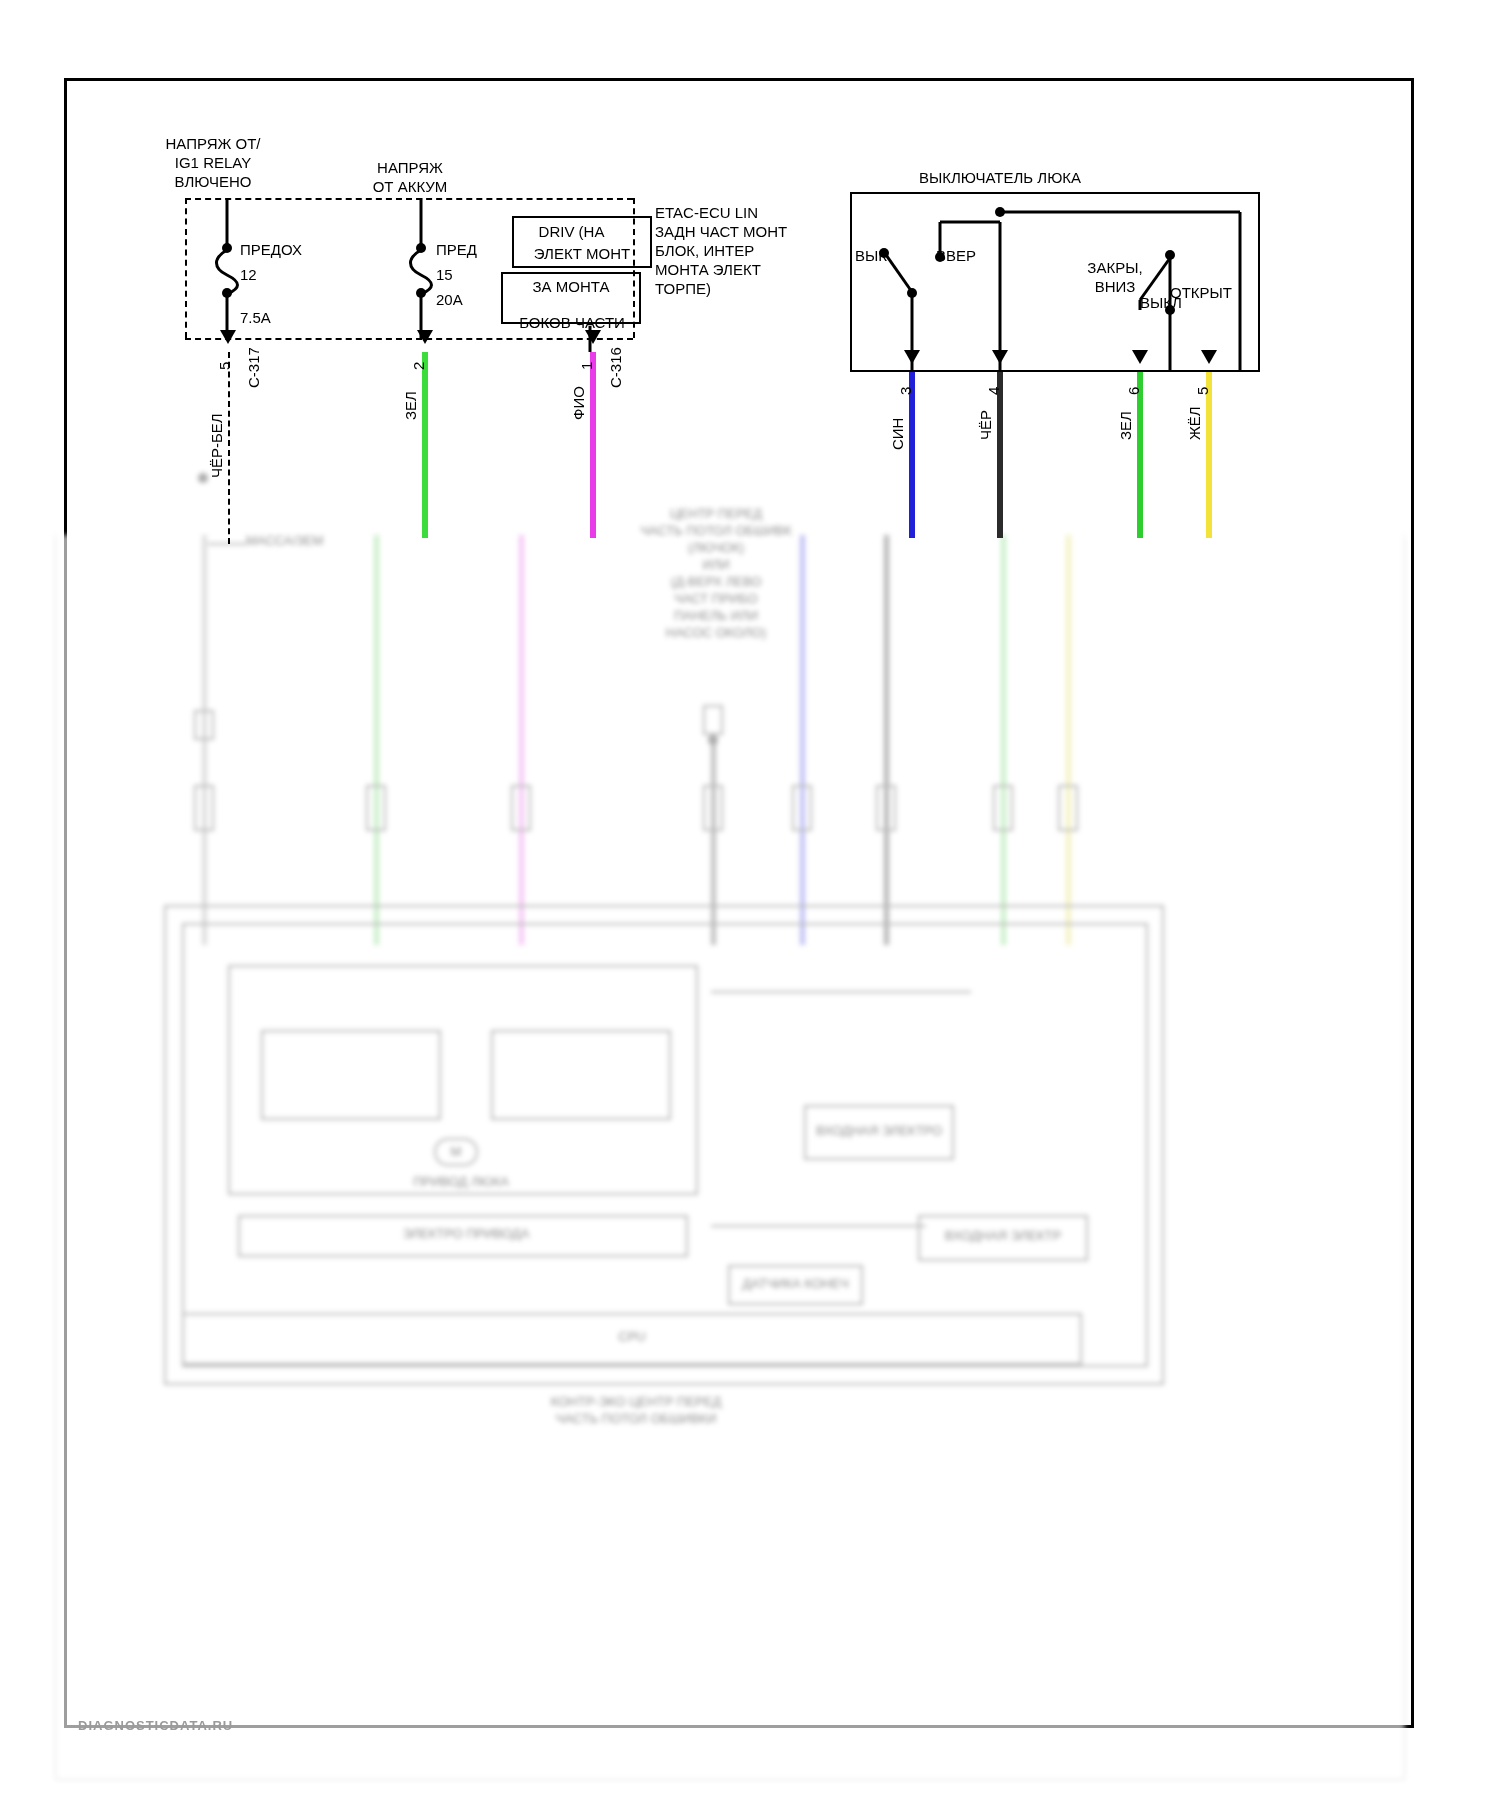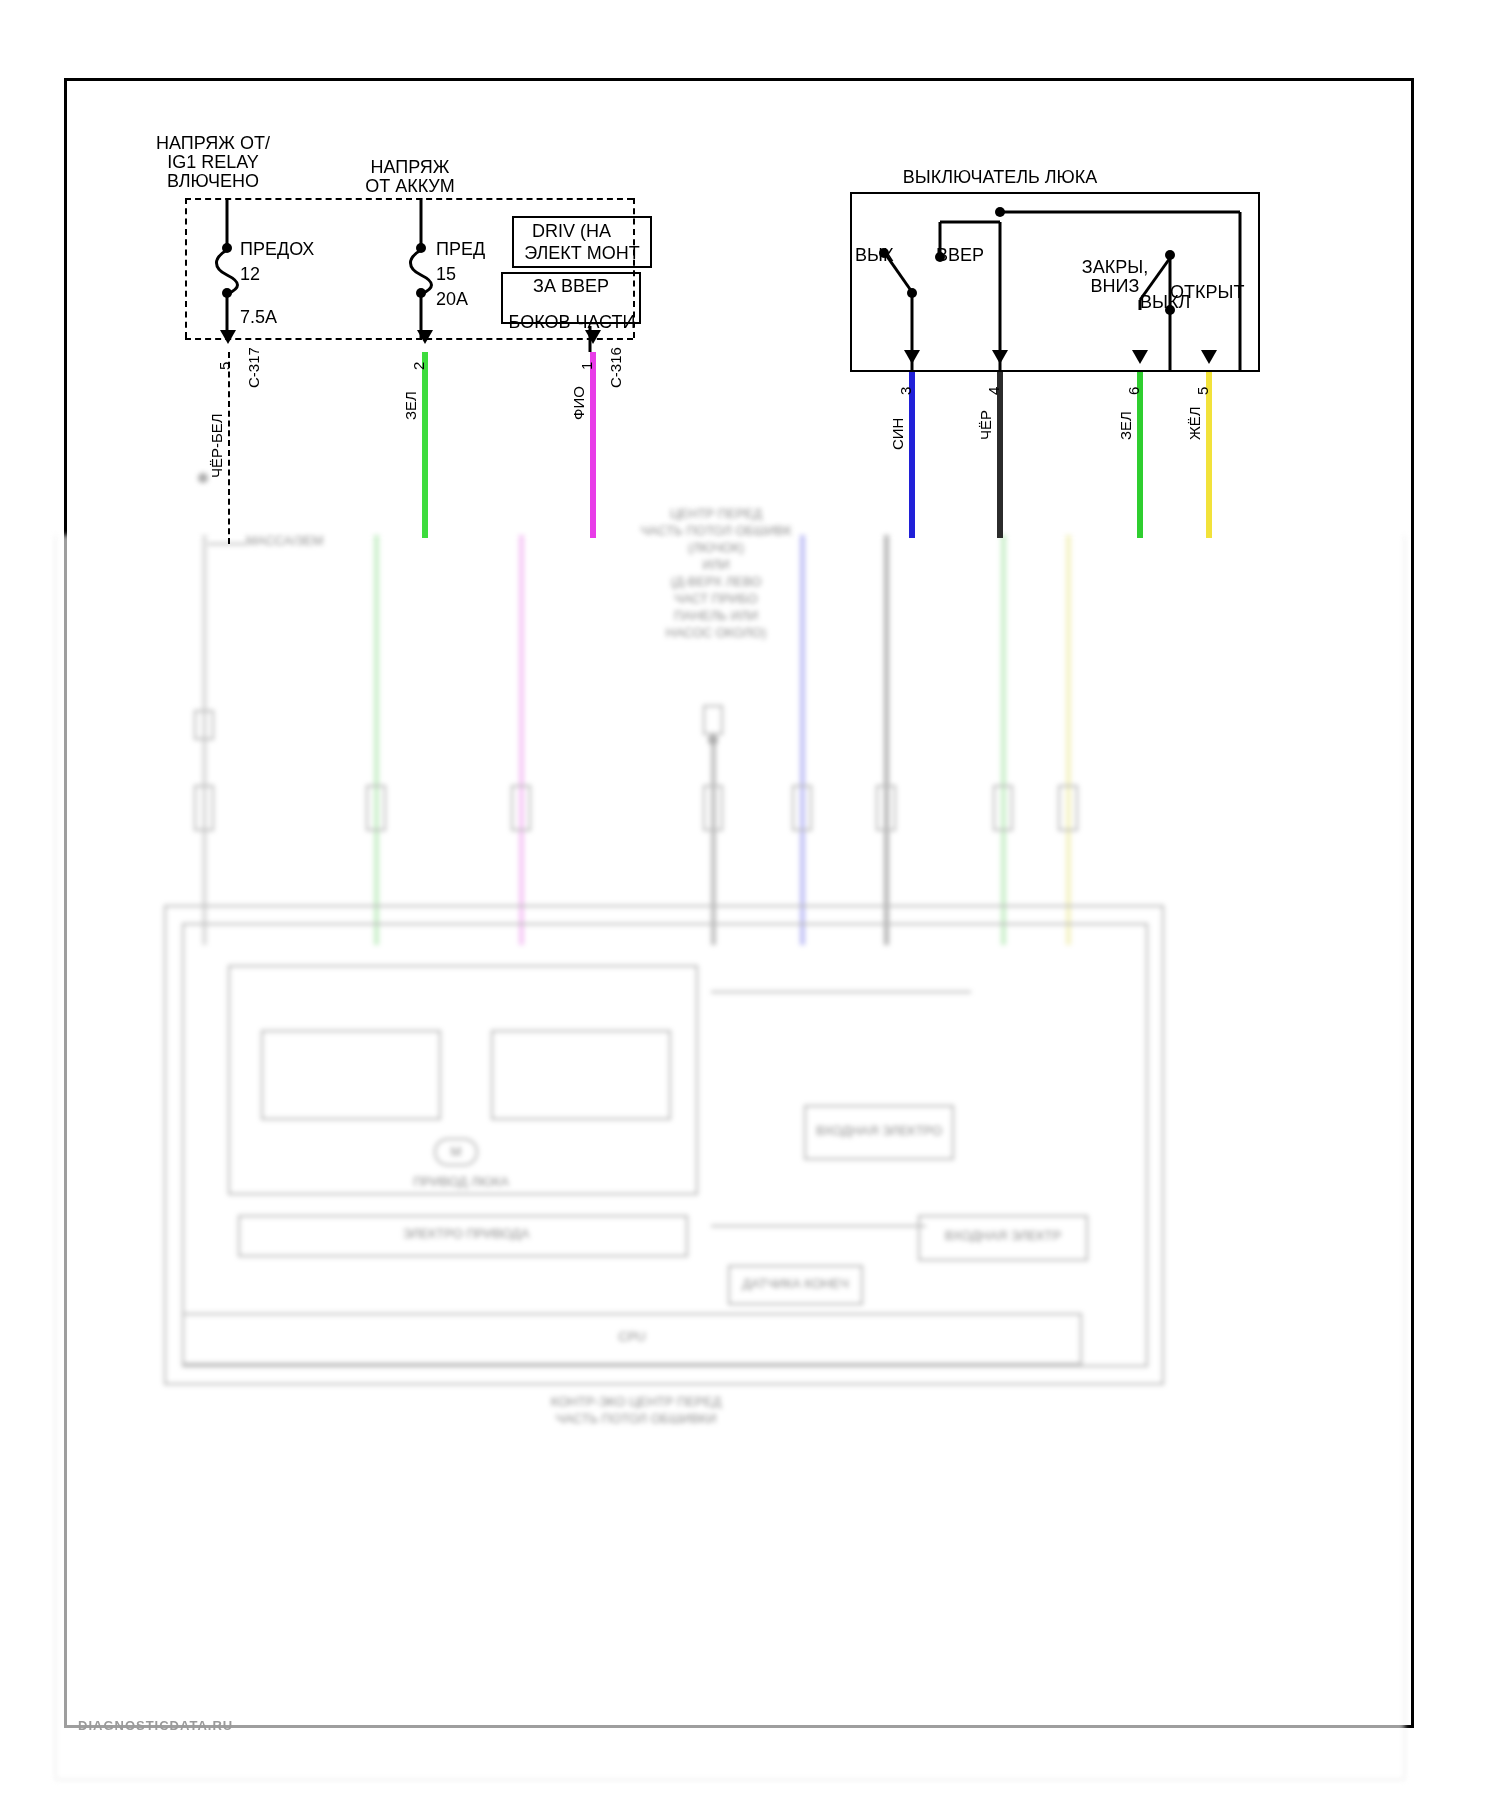--- a/index.html
+++ b/index.html
@@ -39,21 +39,21 @@
     background: #ffffff;
     border-left: 1px solid #cfcfcf;
     border-right: 1px solid #cfcfcf;
     border-bottom: 1px solid #cfcfcf;
     box-sizing: border-box;
     filter: blur(2.6px);
     opacity: 0.62;
   }
   .lbl {
     position: absolute;
-    font-size: 18px;
+    font-size: 15px;
     color: #000;
     line-height: 19px;
     white-space: pre;
   }
   .lbl.c { text-align: center; }
   .vlbl {
     position: absolute;
     font-size: 15px;
     color: #000;
     white-space: nowrap;
@@ -234,23 +234,28 @@
     <path d="M421 250 C 407 258, 407 268, 421 275 C 435 282, 435 288, 421 294" stroke="#000" stroke-width="3" fill="none"></path>
   </svg>
   <div class="lbl" style="left:436px; top:240px;">ПРЕД</div>
   <div class="lbl" style="left:436px; top:265px;">15</div>
   <div class="lbl" style="left:436px; top:290px;">20A</div>
 
   <div class="box" style="left:512px; top:216px; width:140px; height:52px;"></div>
   <div class="box" style="left:501px; top:272px; width:140px; height:52px;"></div>
   <div class="lbl c" style="left:512px; top:222px; width:119px;">DRIV (НА</div>
   <div class="lbl c" style="left:506px; top:244px; width:152px;">ЭЛЕКТ МОНТ</div>
-  <div class="lbl c" style="left:501px; top:277px; width:140px;">ЗА ВВЕР</div>
+  <div class="lbl c" style="left:501px; top:277px; width:140px;">ЗА МОНТА</div>
   <div class="lbl c" style="left:496px; top:313px; width:152px;">БОКОВ ЧАСТИ</div>
 
+  <div class="lbl" style="left:655px; top:203px; width:210px;">ETAC-ECU LIN
+ЗАДН ЧАСТ МОНТ
+БЛОК, ИНТЕР
+МОНТА ЭЛЕКТ
+ТОРПЕ)</div>
 
   <div class="lbl c" style="left:790px; top:168px; width:420px;">ВЫКЛЮЧАТЕЛЬ ЛЮКА</div>
   <div class="box" style="left:850px; top:192px; width:410px; height:180px;"></div>
 
   <svg class="ov">
 
     <line x1="884" y1="252" x2="912" y2="292" stroke="#000" stroke-width="3"></line>
 
     <line x1="940" y1="222" x2="1000" y2="222" stroke="#000" stroke-width="3"></line>
     <line x1="940" y1="222" x2="940" y2="256" stroke="#000" stroke-width="3"></line>

